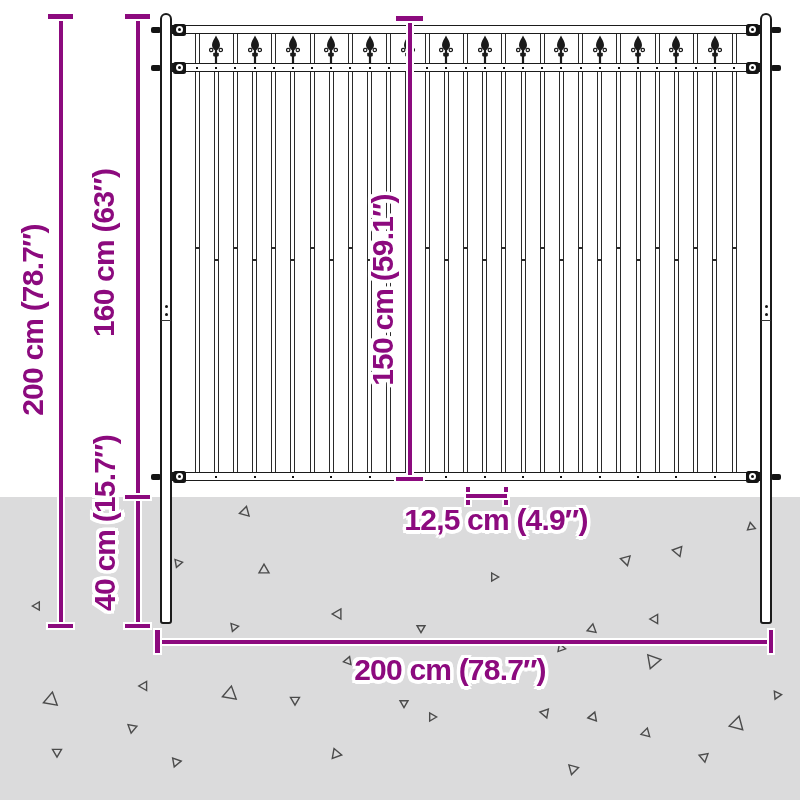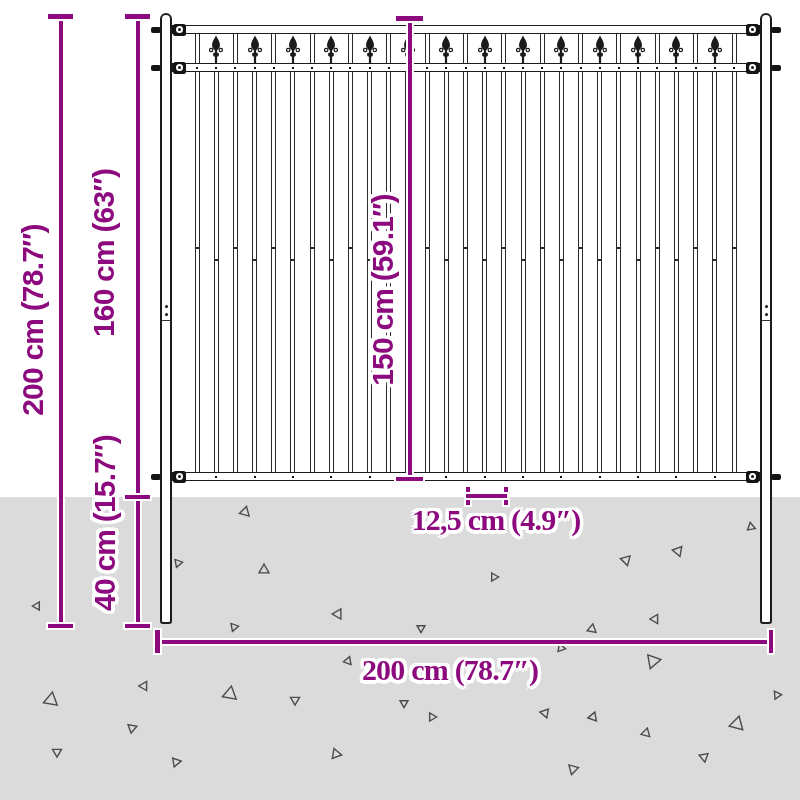--- a/index.html
+++ b/index.html
@@ -23,21 +23,21 @@
   .hole{width:3px;height:3px;background:#111;border-radius:50%;}
   .pline{height:1.2px;background:#333;}
 
   
   .dim-line,.dim-cap{background:var(--dim,#8c0a7e);box-shadow:0 0 0 2px #fff;}
   .dim-label{color:var(--dim,#8c0a7e);font-weight:bold;font-size:30px;letter-spacing:-0.8px;
      line-height:1;white-space:nowrap;
      text-shadow:-3px -3px 0 #fff,3px -3px 0 #fff,-3px 3px 0 #fff,3px 3px 0 #fff,
                  -3.5px 0 0 #fff,3.5px 0 0 #fff,0 -3.5px 0 #fff,0 3.5px 0 #fff,0 0 4px #fff,0 0 4px #fff;}
   .vert{transform:translate(-50%,-50%) rotate(-90deg);}
-  .horiz{transform:translate(-50%,-50%);font-family:Liberation Serif, serif;}
+  .horiz{transform:translate(-50%,-50%);}
 </style>
 </head>
 <body>
 
 <div id="canvas" style="--dim: #8c0a7e; --ground: #dbdbdc; --metal: #1b1b1b;">
 
   <div id="ground"></div>
   <svg id="triangles" viewBox="0 0 800 800">
       <polygon points="0,-5.77 5,2.8899999999999997 -5,2.8899999999999997" transform="translate(245,512) rotate(15)" fill="none" stroke="#4b4b4b" stroke-width="1.4"></polygon>
       <polygon points="0,-4.616 4,2.312 -4,2.312" transform="translate(178,563) rotate(200)" fill="none" stroke="#4b4b4b" stroke-width="1.4"></polygon>

